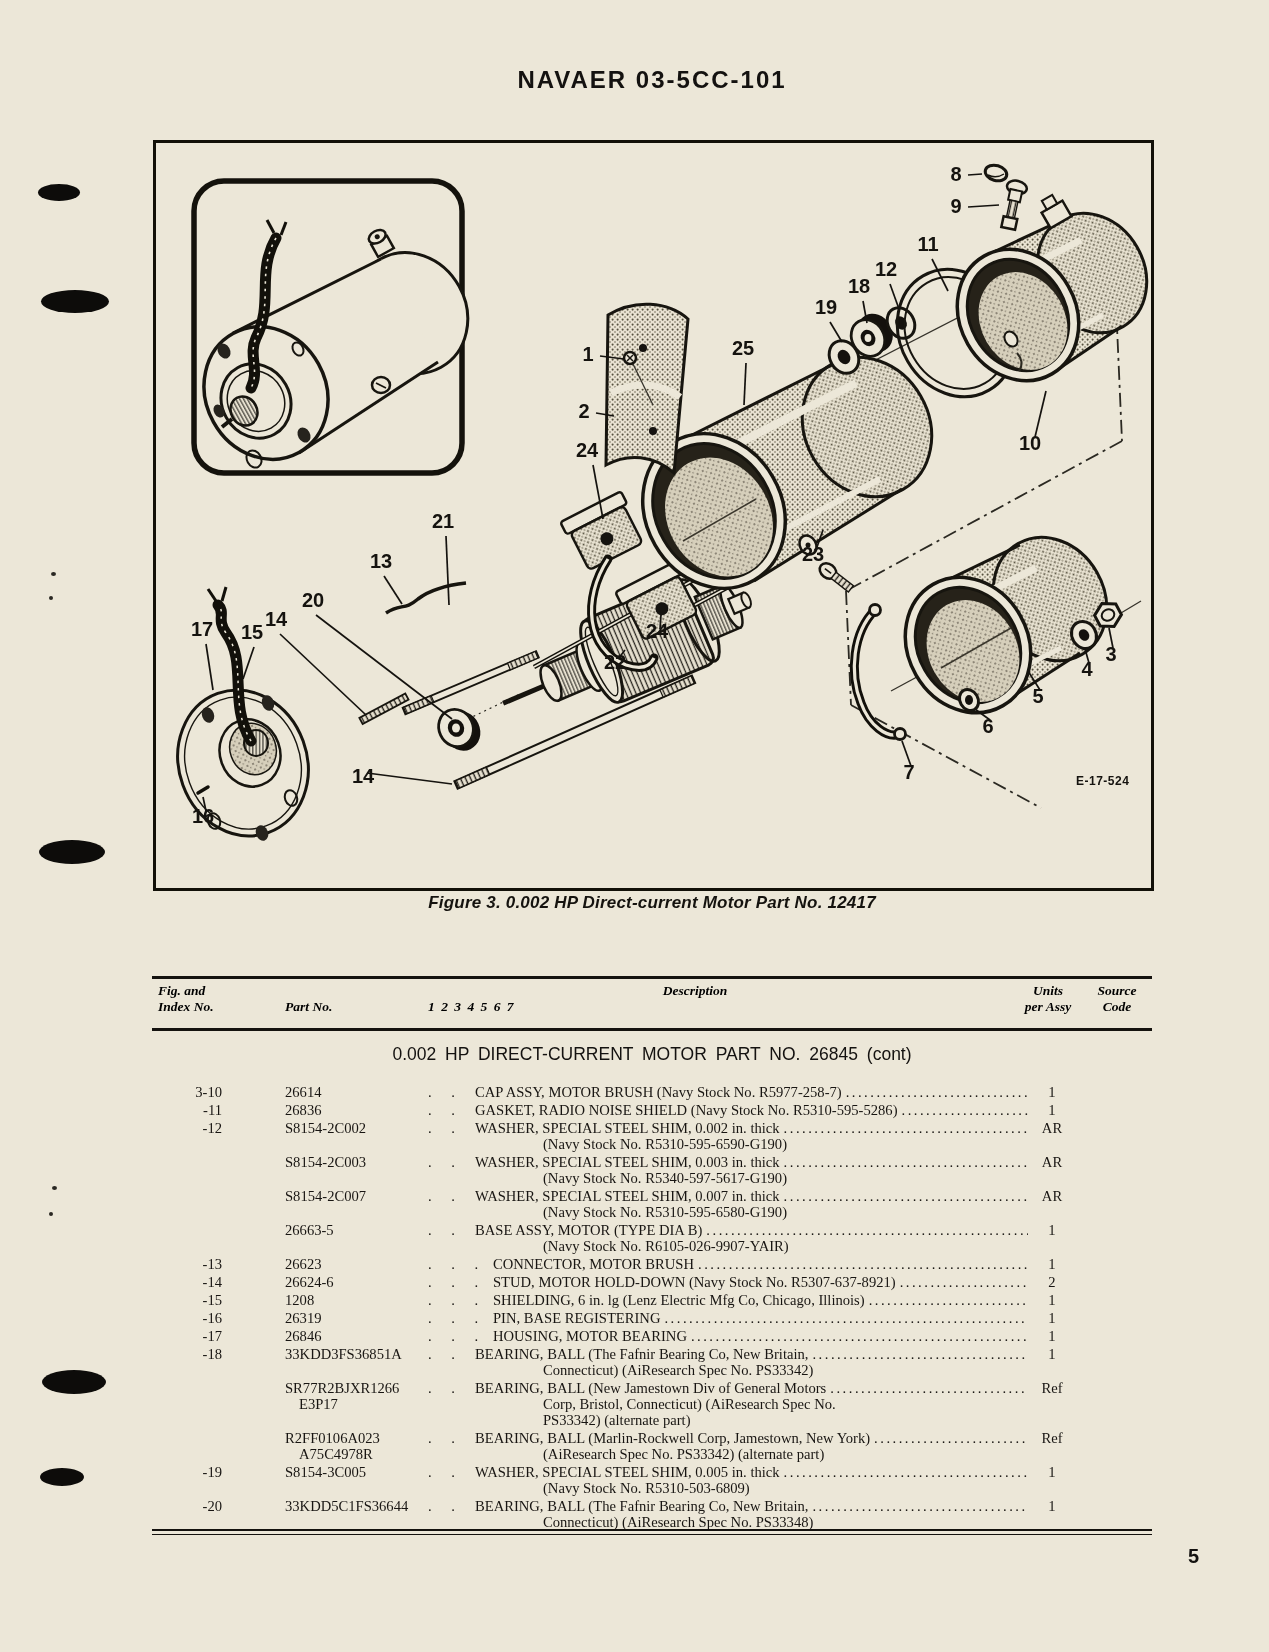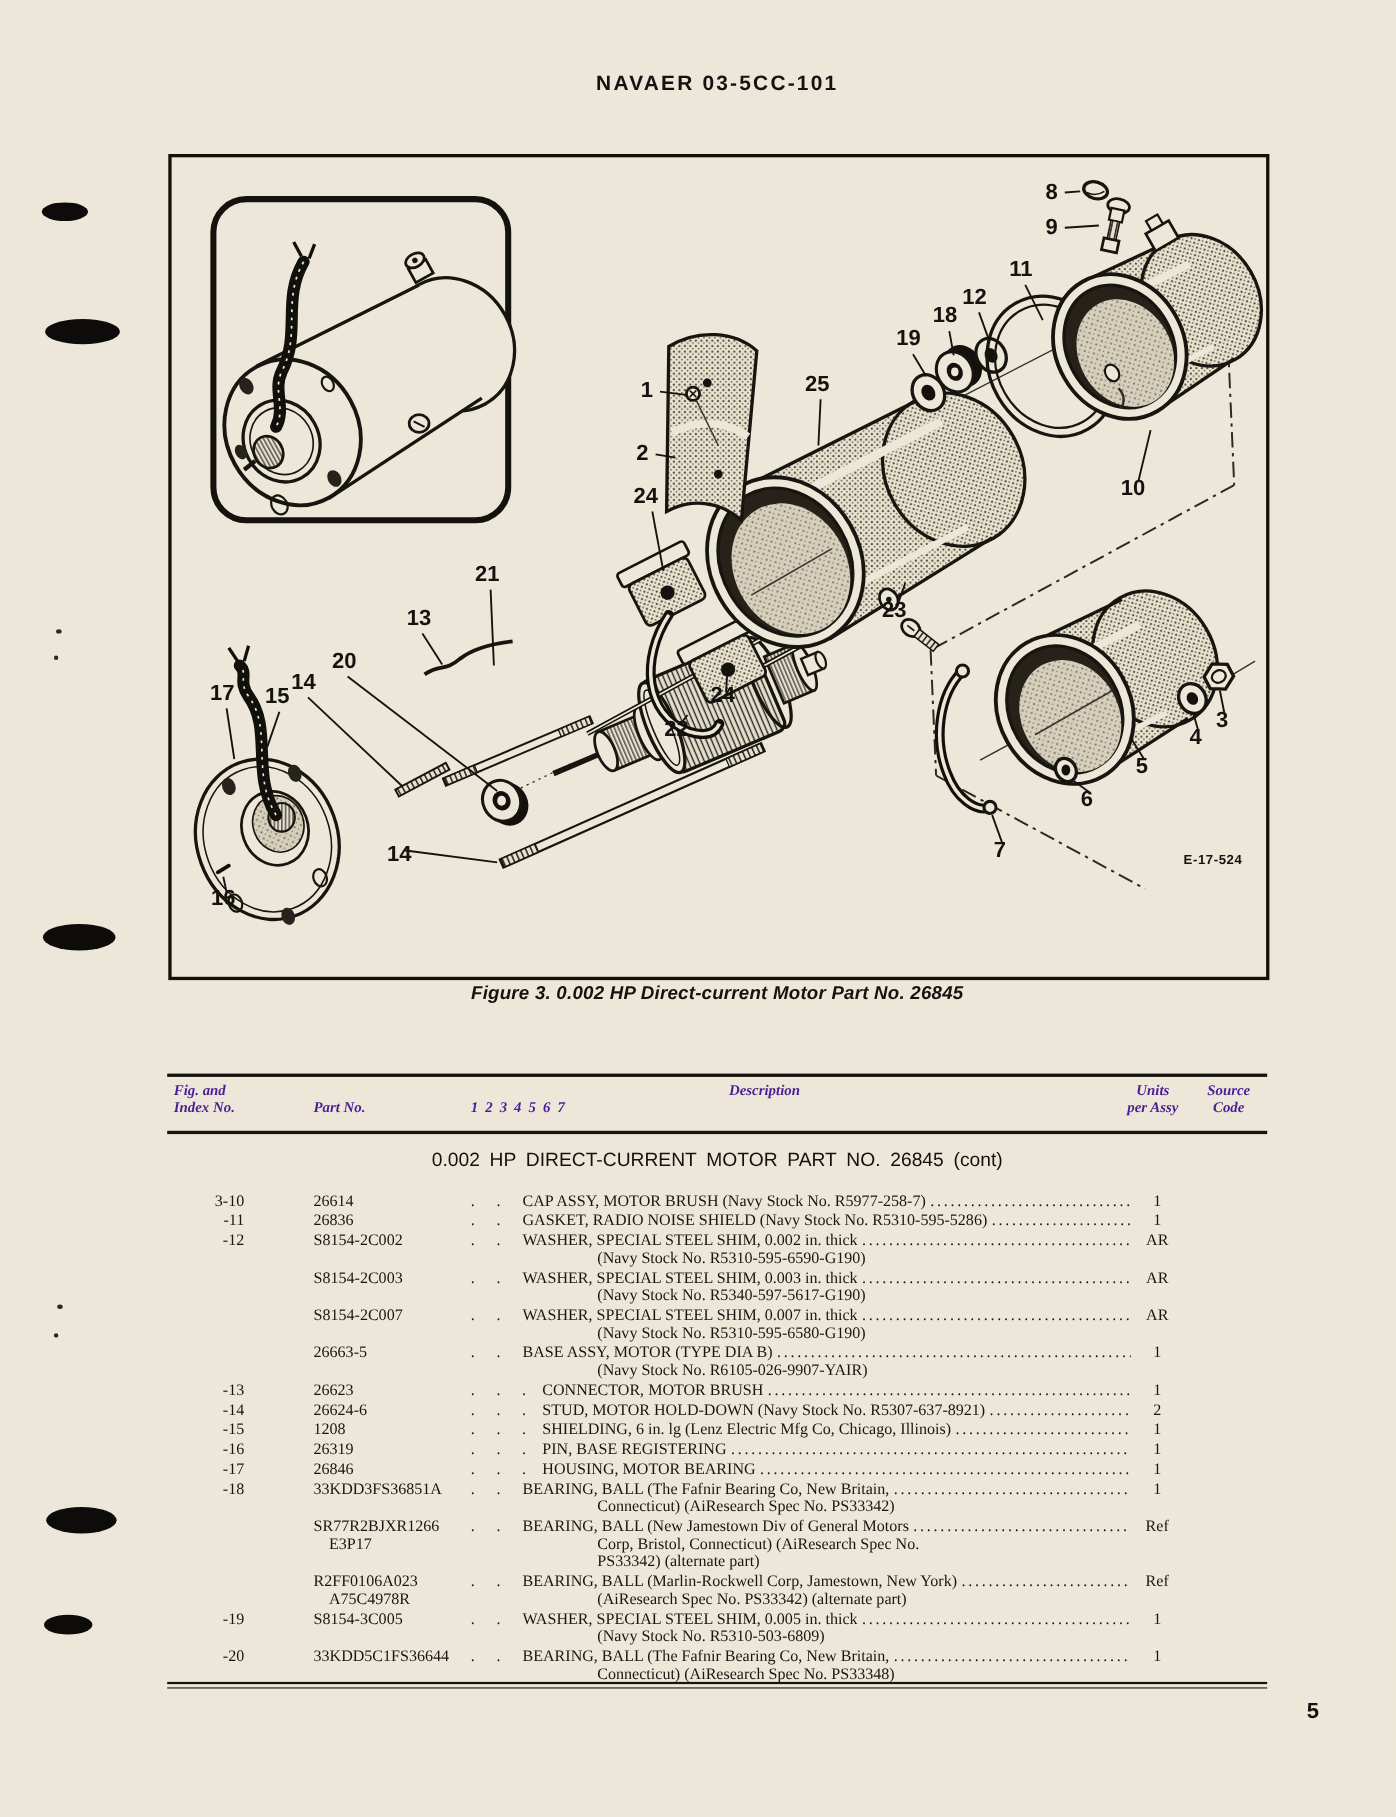--- a/index.html
+++ b/index.html
@@ -5,38 +5,38 @@
   html,body{margin:0;padding:0;}
   body{
     width:1269px;height:1652px;position:relative;
     background:#ece7d8;overflow:hidden;
     font-family:"Liberation Serif", serif;color:#181512;
   }
   .abs{position:absolute;}
   .doc-header{
     left:152px;top:66px;width:1000px;text-align:center;
     font-family:"Liberation Sans", sans-serif;font-weight:bold;
-    font-size:19px;letter-spacing:2px;color:#141210;
+    font-size:24px;letter-spacing:2px;color:#141210;
   }
   .punch{position:absolute;background:#0d0c0a;border-radius:50%;}
   .speck{position:absolute;background:#2a2823;border-radius:50%;}
   .figure-box{
     left:153px;top:140px;width:995px;height:745px;
     border:3px solid #121008;box-sizing:content-box;
   }
   .figure-caption{
     left:152px;top:893px;width:1000px;text-align:center;
     font-family:"Liberation Sans", sans-serif;font-weight:bold;font-style:italic;
     font-size:17px;color:#15130f;letter-spacing:0.2px;
   }
   .rule{position:absolute;background:#15130f;}
   .rule-dbl{position:absolute;border-top:2px solid #15130f;border-bottom:1.2px solid #15130f;height:3px;background:transparent;}
   .th{
     position:absolute;font-style:italic;font-weight:bold;font-size:13.5px;
-    line-height:15.5px;color:#4c1d95;
+    line-height:15.5px;color:#000000;
   }
   .th.center{text-align:center;}
   .table-title{
     left:152px;top:1044px;width:1000px;text-align:center;
     font-family:"Liberation Sans", sans-serif;font-weight:normal;
     font-size:17.5px;word-spacing:4px;color:#141210;
   }
   #rows{left:152px;top:1084px;width:1000px;}
   .prow{position:relative;margin-bottom:2px;font-size:14.6px;line-height:16px;}
   .c-index{position:absolute;left:12px;top:0;width:58px;text-align:right;}
@@ -389,21 +389,21 @@
         <text x="882" y="560" class="callout" text-anchor="middle">5</text>
         <line x1="933" y1="520" x2="929" y2="506" stroke="#15130f" stroke-width="1.7"></line>
         <text x="931" y="533" class="callout" text-anchor="middle">4</text>
         <line x1="957" y1="505" x2="953" y2="485" stroke="#15130f" stroke-width="1.7"></line>
         <text x="955" y="518" class="callout" text-anchor="middle">3</text>
         <text x="920" y="642" class="enum">E-17-524</text>
       </g>
 </svg>
 </div>
 
-<div class="abs figure-caption">Figure 3.  0.002 HP Direct-current Motor Part No. 26845</div>
+<div class="abs figure-caption">Figure 3.  0.002 HP Direct-current Motor Part No. 12417</div>
 
 <div class="rule" style="left:152px;top:976px;width:1000px;height:3px;"></div>
 <div class="th" style="left:158px;top:983px;">
   <div>Fig. and</div>
   <div>Index No.</div>
 </div>
 <div class="th" style="left:285px;top:999px;">Part No.</div>
 <div class="th" style="left:428px;top:999px;letter-spacing:1.5px;">1 2 3 4 5 6 7</div>
 <div class="th center" style="left:545px;top:983px;width:300px;">Description</div>
 <div class="th center" style="left:1000px;top:983px;width:96px;">

